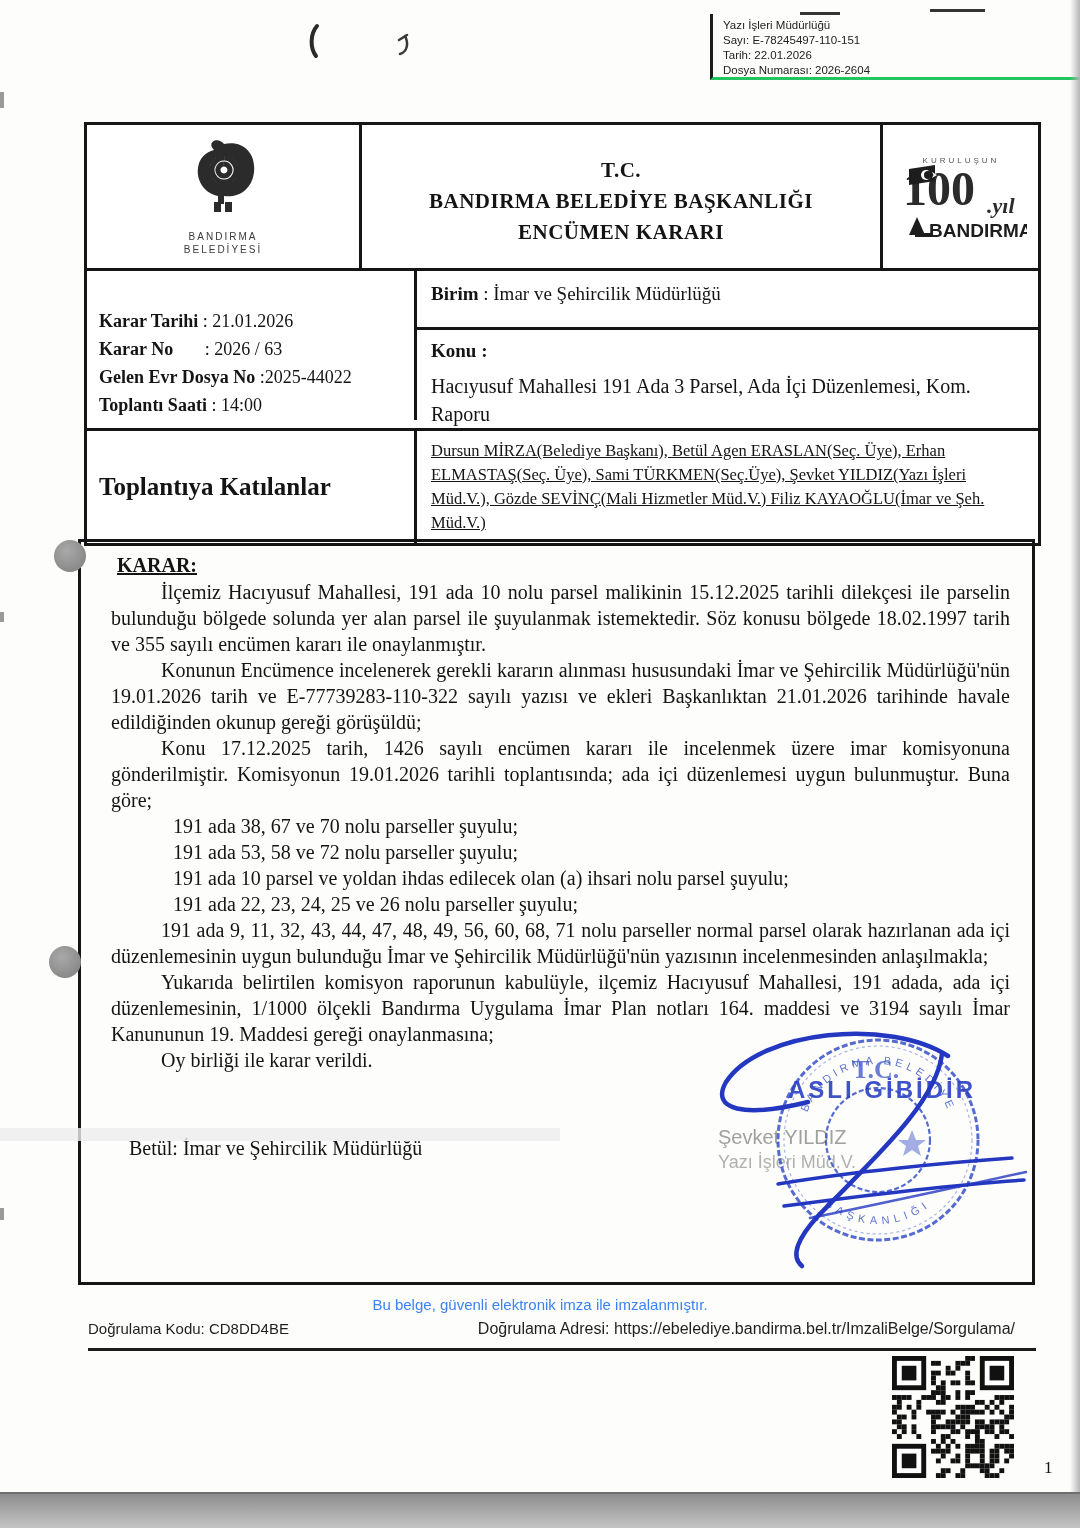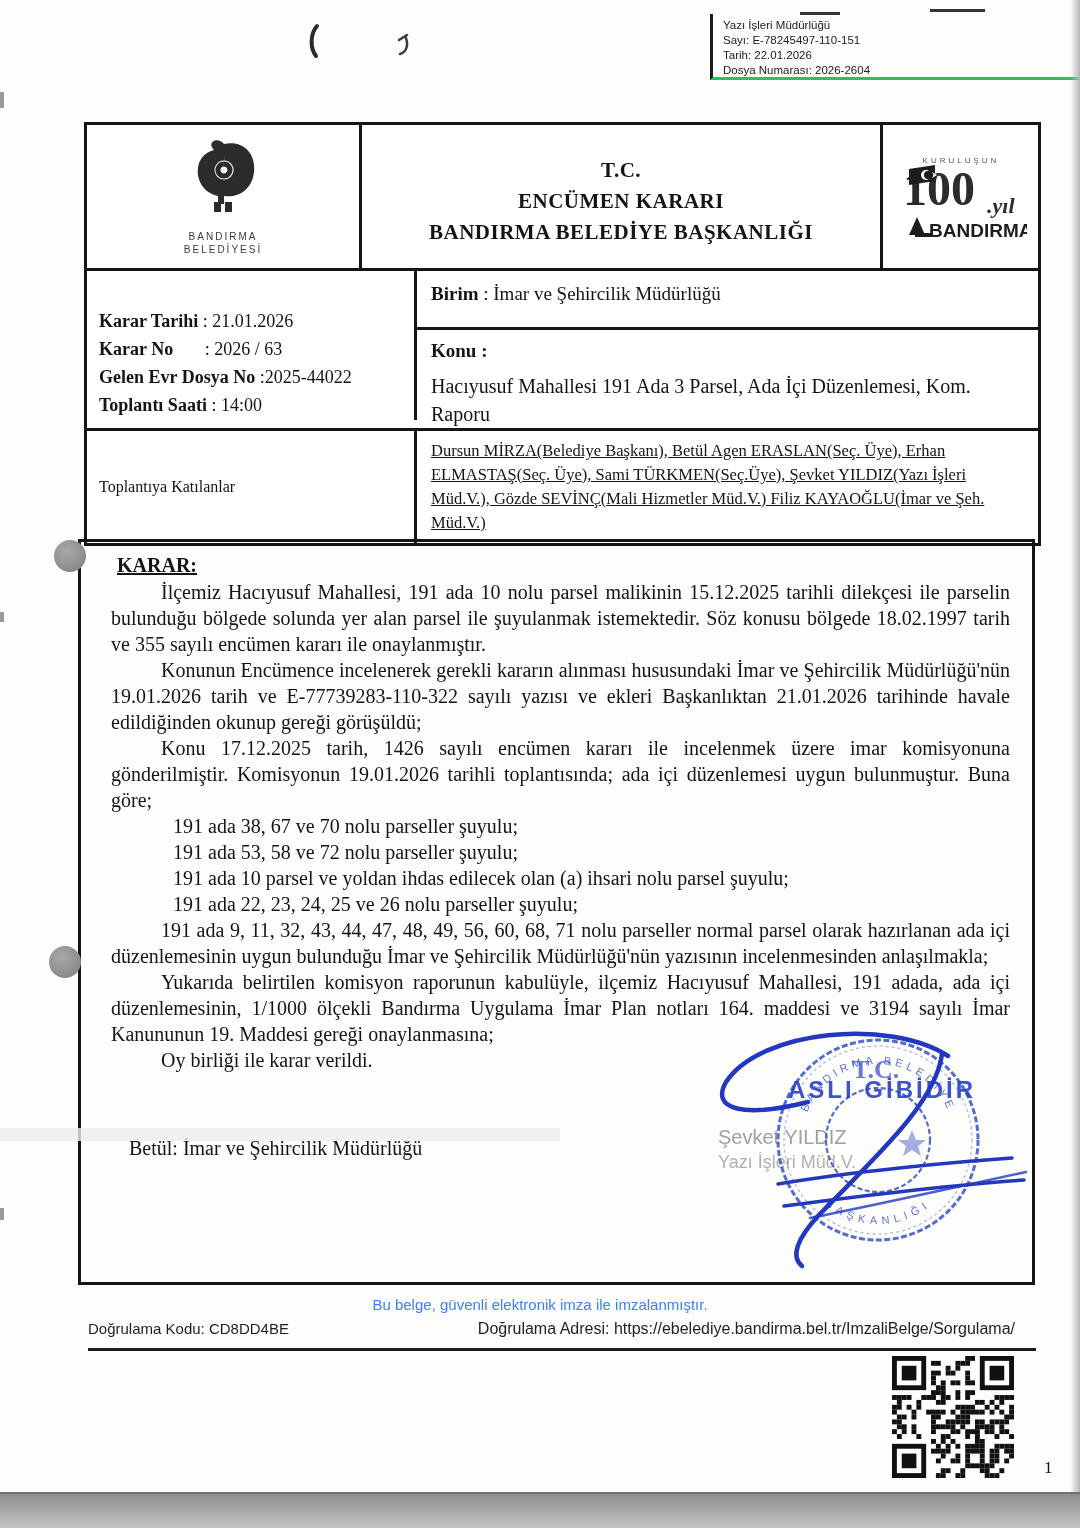--- a/index.html
+++ b/index.html
@@ -36,21 +36,21 @@
                 line-height:13px;margin-top:4px;color:#3a3a3a;}
   .meta-cell{width:330px;height:149px;padding:36px 0 0 12px;box-sizing:border-box;}
   .meta-line{font-size:18px;line-height:28px;white-space:pre;}
   .meta-line .b{font-weight:700;}
   .right-stack{flex:1;display:flex;flex-direction:column;}
   .birim-cell{height:59px;padding:12px 0 0 14px;box-sizing:border-box;font-size:19px;}
   .konu-cell{flex:1;padding:10px 24px 0 14px;box-sizing:border-box;font-size:19px;}
   .konu-value{font-size:20px;line-height:28px;margin-top:10px;}
   .lbl{font-weight:700;}
   .row3-left{width:330px;display:flex;align-items:center;padding-left:12px;box-sizing:border-box;
-             font-size:16px;font-weight:400;}
+             font-size:25px;font-weight:700;}
   .row3-right{flex:1;padding:8px 12px 8px 14px;box-sizing:border-box;font-size:16.5px;line-height:24px;text-decoration:underline;}
   
   .karar-box{position:absolute;left:78px;top:539px;width:957px;height:746px;
              border:3px solid #151515;box-sizing:border-box;padding:12px 22px 0 30px;background:transparent;}
   .karar-head{font-size:20px;font-weight:700;text-decoration:underline;margin:0 0 2px 6px;}
   .karar-box p{font-size:20px;line-height:26px;text-align:justify;margin:0;text-indent:50px;}
   .karar-box .li{font-size:20px;line-height:26px;margin:0;padding-left:62px;}
   .geregi{font-size:20px;margin:64px 0 0 18px;}
   
   .sig-zone{position:absolute;left:690px;top:1012px;width:360px;height:262px;}
@@ -96,22 +96,22 @@
             <circle cx="62" cy="22" r="3" fill="#2b2b2b"></circle>
             <rect x="30" y="64" width="7" height="10" fill="#2b2b2b"></rect>
             <rect x="41" y="64" width="7" height="10" fill="#2b2b2b"></rect>
           </svg>
           <div class="logo-caption">BANDIRMA</div>
           <div class="logo-caption" style="margin-top:0;">BELEDİYESİ</div>
         </div>
       </div>
       <div class="cell-title bdr-r">
         <div>T.C.</div>
+        <div>BANDIRMA BELEDİYE BAŞKANLIĞI</div>
         <div>ENCÜMEN KARARI</div>
-        <div>BANDIRMA BELEDİYE BAŞKANLIĞI</div>
       </div>
       <div class="cell-logo2">
         <svg width="132" height="100" viewBox="0 0 132 100">
           <text x="66" y="16" text-anchor="middle" font-family="Liberation Sans,sans-serif" font-size="8" letter-spacing="3" fill="#555">KURULUŞUN</text>
           <text x="8" y="58" font-family="Liberation Serif,serif" font-weight="700" font-size="48" fill="#2b2b2b">100</text>
           <polygon points="14,22 40,18 40,34 14,38" fill="#1d1d1d"></polygon>
           <circle cx="31" cy="28" r="5" fill="#fff"></circle>
           <circle cx="33" cy="28" r="4" fill="#1d1d1d"></circle>
           <polygon points="37,25 42,28 37,31 38.5,28" fill="#fff"></polygon>
           <text x="92" y="66" font-family="Liberation Serif,serif" font-style="italic" font-weight="700" font-size="22" fill="#2b2b2b">.yıl</text>

